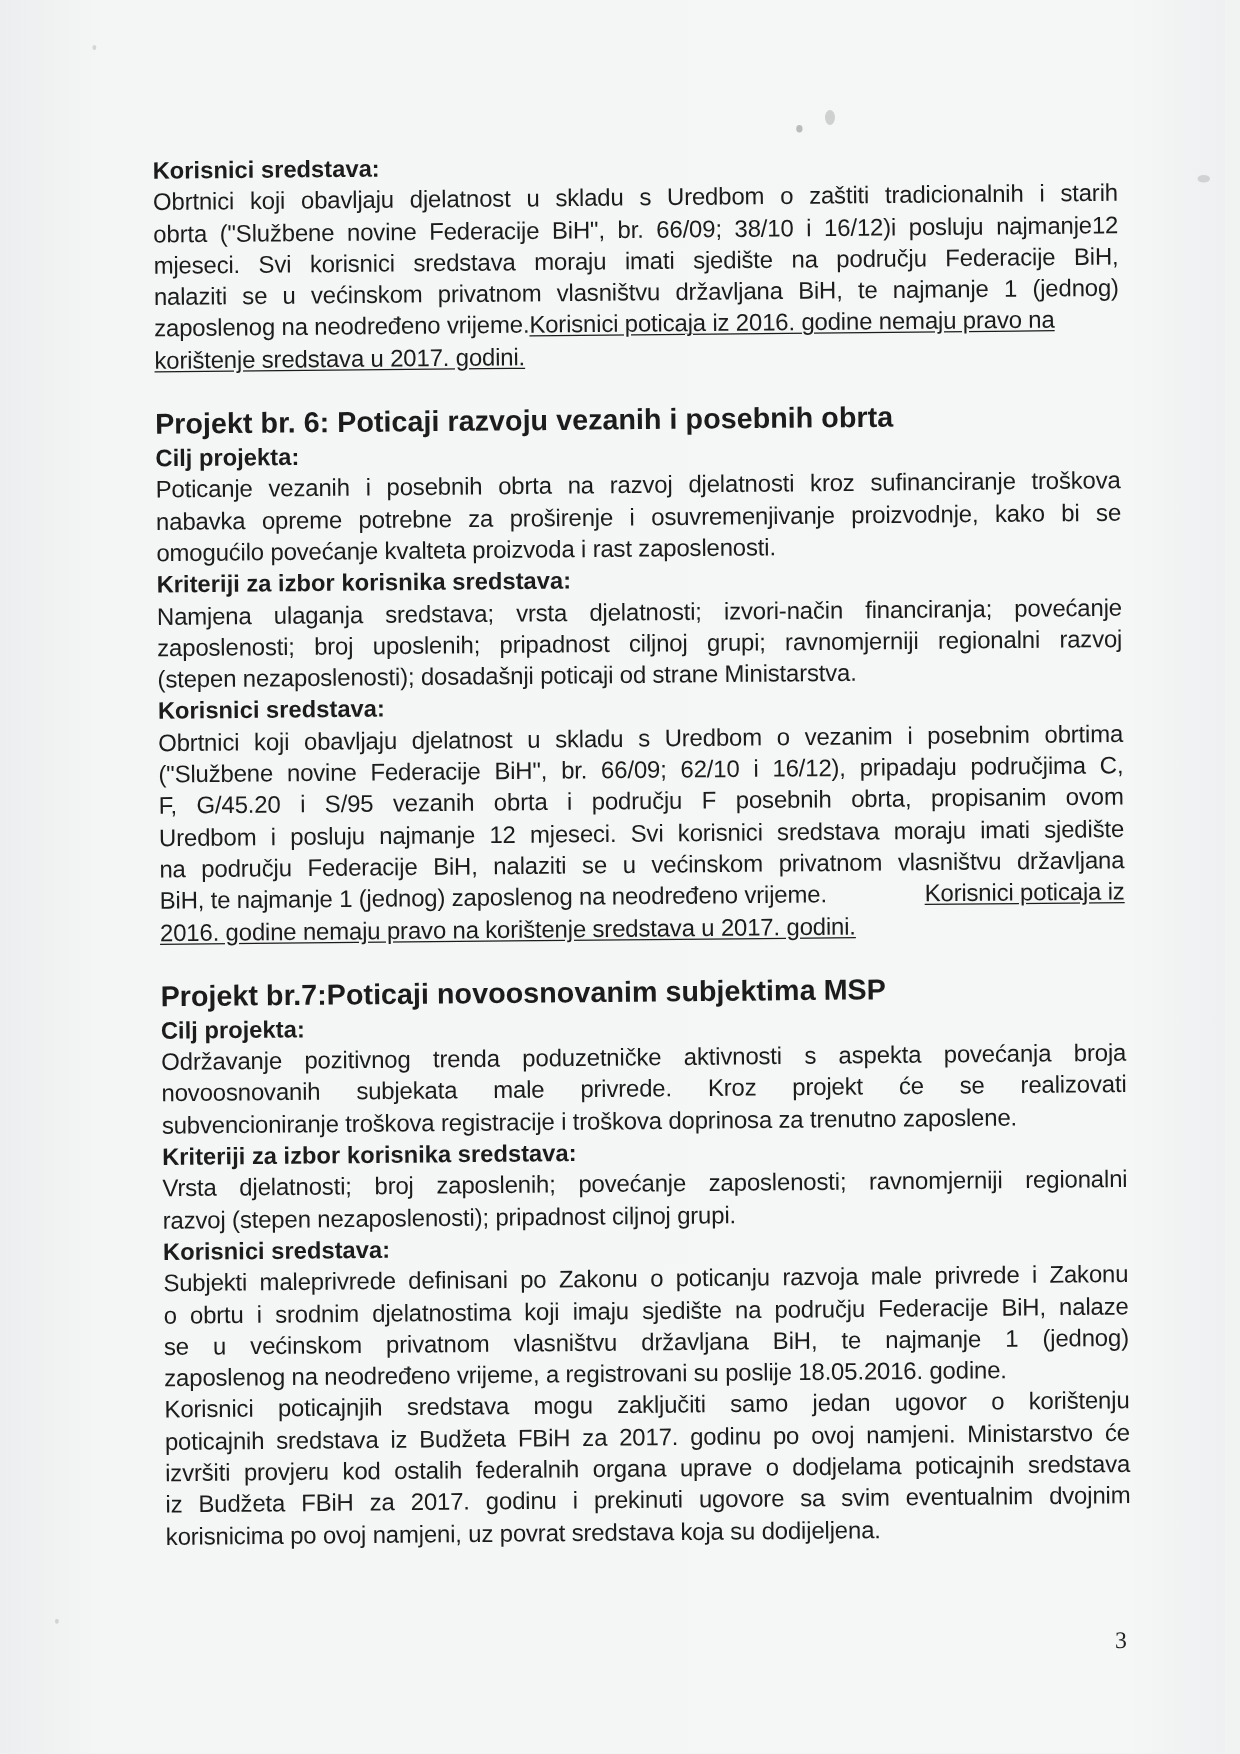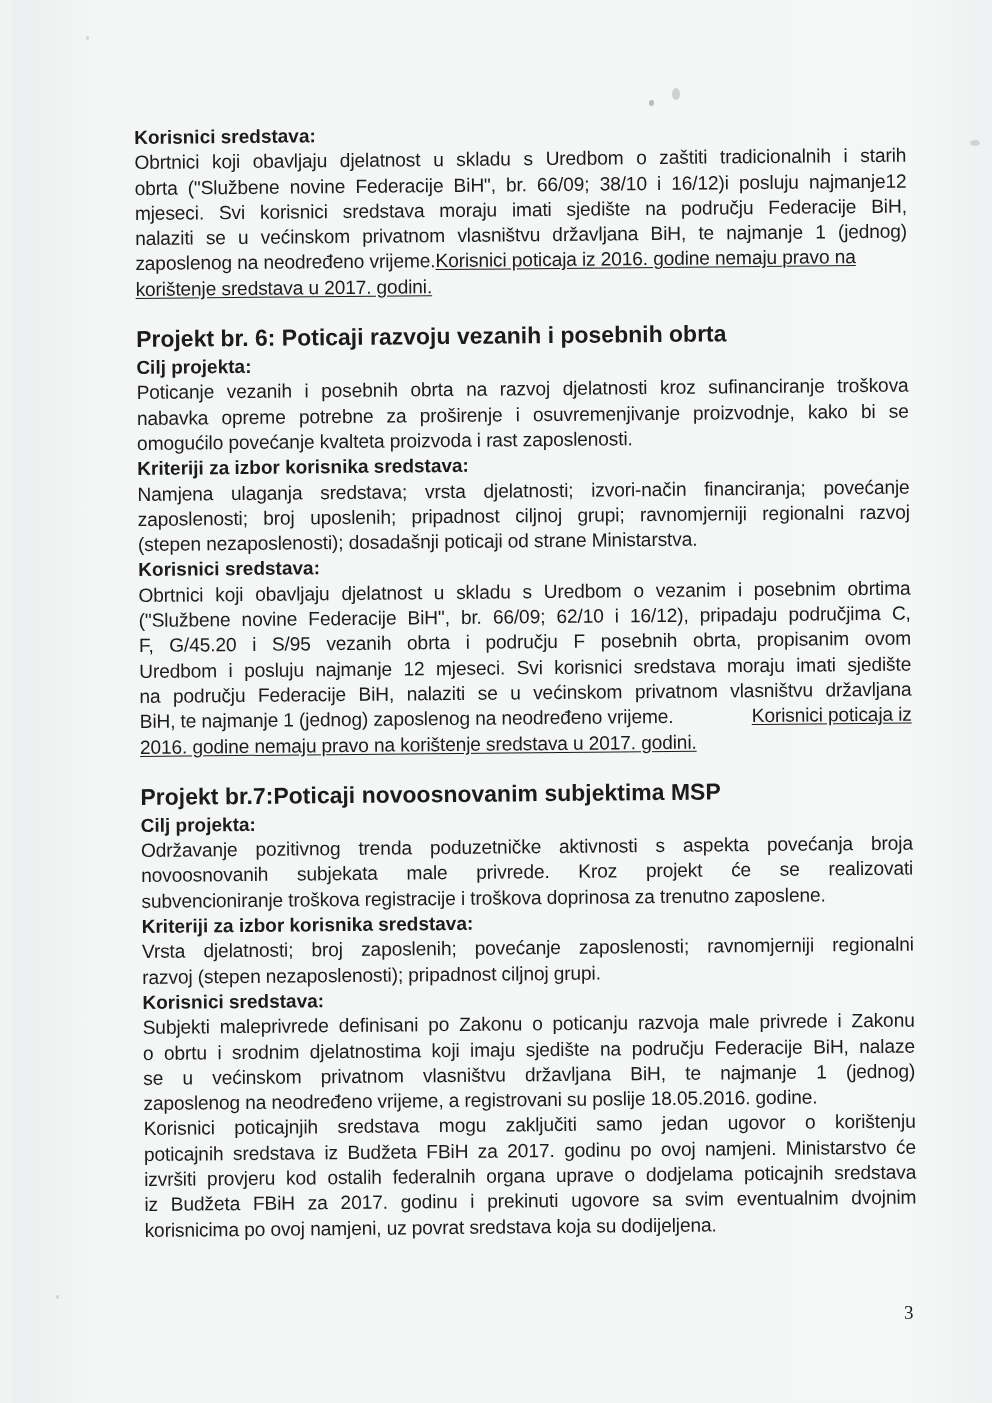--- a/index.html
+++ b/index.html
@@ -10,21 +10,21 @@
       width: 992px;
       height: 1403px;
       background: #f1f3f3;
       position: relative;
       overflow: hidden;
       font-family: "Liberation Sans", sans-serif;
       color: #1c1c1c;
     }
     .page {
       position: absolute;
-      left: 12px; top: 0;
+      left: 0; top: 0;
       width: 980px;
       height: 1403px;
       background: linear-gradient(90deg, #eceeef 0%, #f4f5f5 8%, #f5f6f6 92%, #eef0f1 100%);
     }
     .speck {
       position: absolute;
       border-radius: 50%;
       background: #8a8a8a;
       opacity: 0.55;
     }

